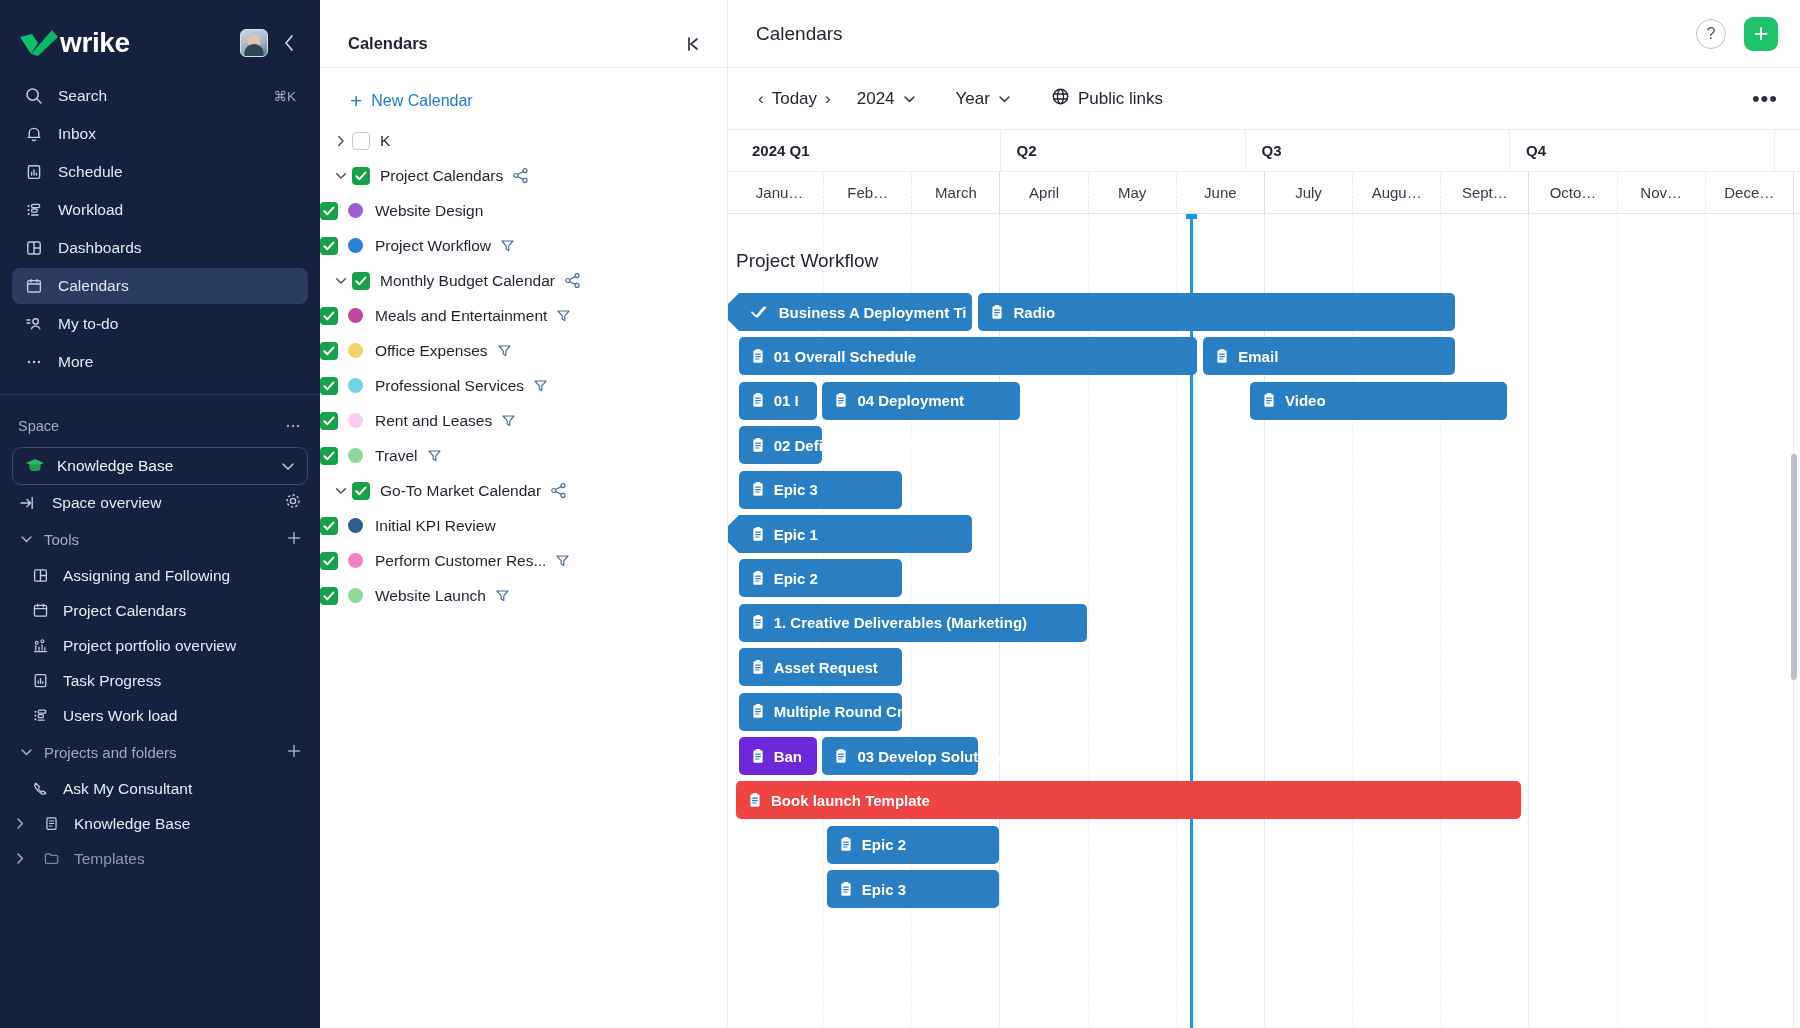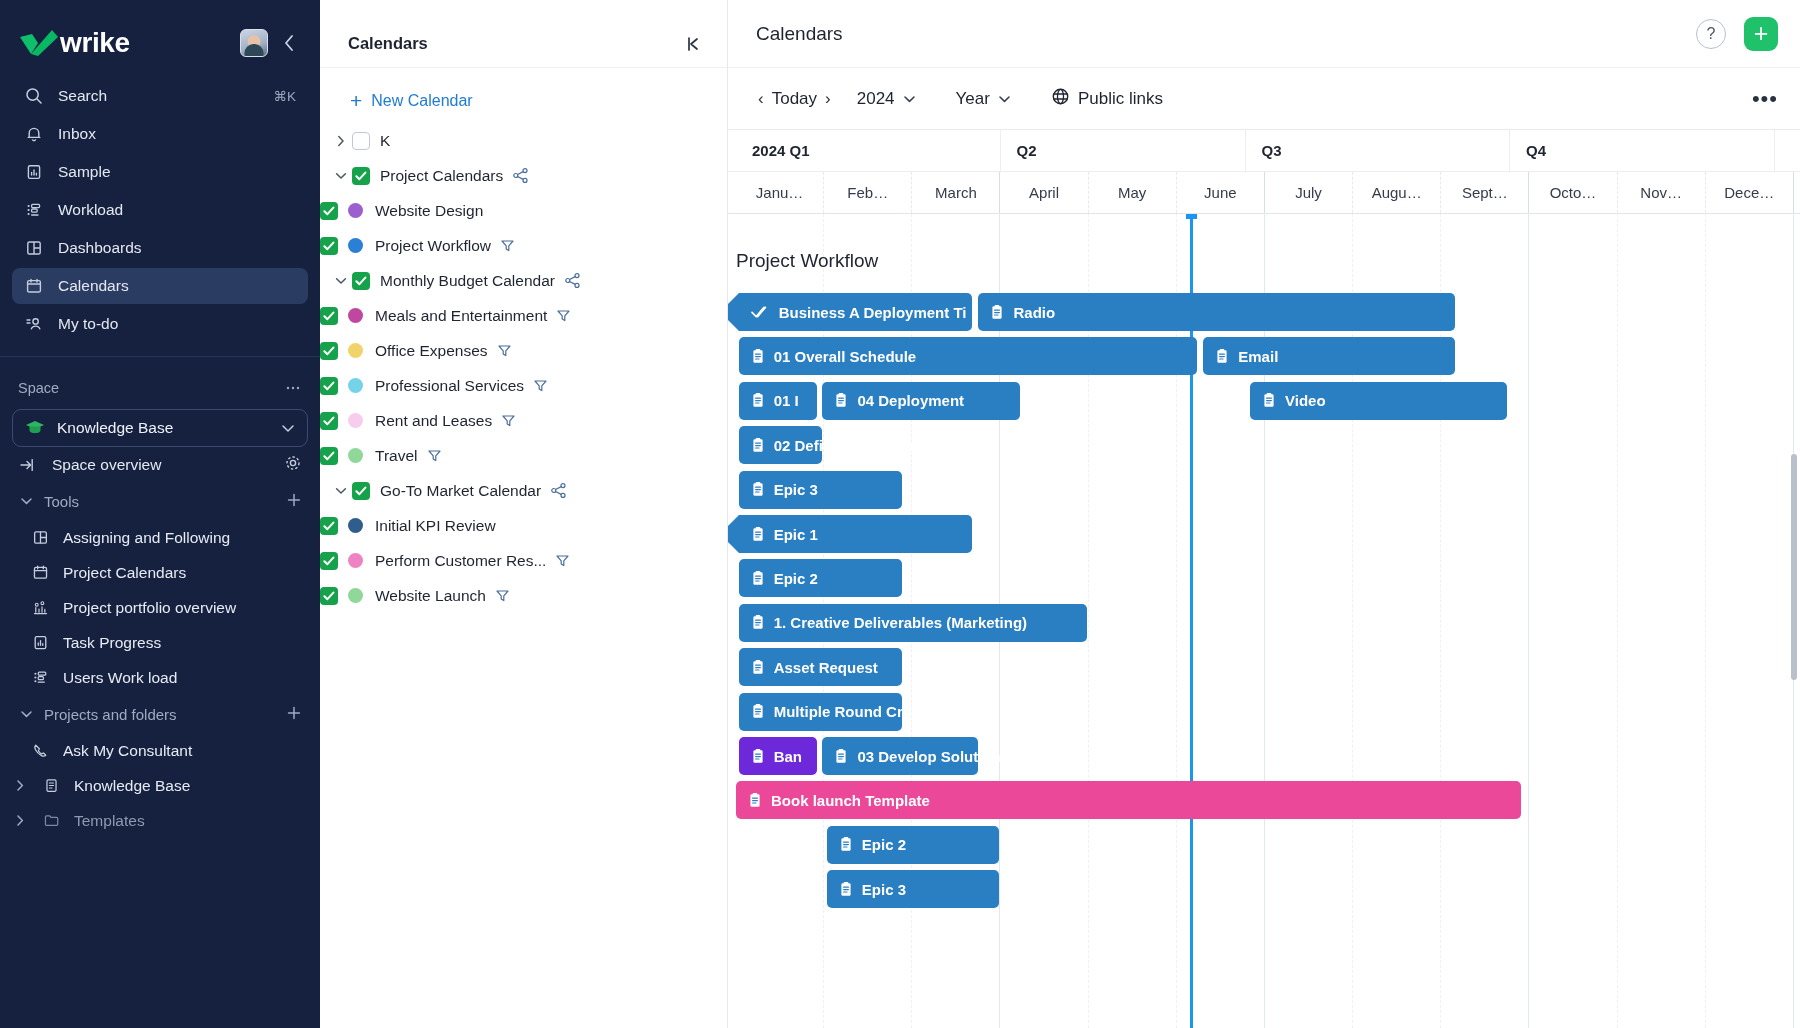--- a/index.html
+++ b/index.html
@@ -237,21 +237,21 @@
         <span class="lbl">Inbox</span>
       </div>
 
       <div class="nav-item">
         <span class="ico">
           <svg width="18" height="18" viewBox="0 0 18 18">
               <rect x="3.4" y="2.8" width="11.2" height="12.6" rx="1.6" stroke="currentColor" stroke-width="1.4" fill="none"></rect>
               <path d="M6.6 12 V9.4 M9 12 V7 M11.4 12 V10.2" stroke="currentColor" stroke-width="1.4" stroke-linecap="round"></path>
             </svg>
         </span>
-        <span class="lbl">Sample</span>
+        <span class="lbl">Schedule</span>
       </div>
 
       <div class="nav-item">
         <span class="ico">
           <svg width="18" height="18" viewBox="0 0 18 18">
               <circle cx="3.6" cy="5" r="1.1" fill="currentColor"></circle>
               <circle cx="3.6" cy="9" r="1.1" fill="currentColor"></circle>
               <circle cx="3.6" cy="13" r="1.1" fill="currentColor"></circle>
               <rect x="6.6" y="3.4" width="8" height="3.2" rx="1" stroke="currentColor" stroke-width="1.3" fill="none"></rect>
               <rect x="6.6" y="8" width="5.5" height="3.2" rx="1" stroke="currentColor" stroke-width="1.3" fill="none"></rect>
@@ -285,20 +285,30 @@
         <span class="ico">
           <svg width="18" height="18" viewBox="0 0 18 18">
               <path d="M2 5 H5 M2 8 H5" stroke="currentColor" stroke-width="1.3" stroke-linecap="round"></path>
               <circle cx="10.6" cy="6.4" r="2.7" stroke="currentColor" stroke-width="1.4" fill="none"></circle>
               <path d="M6.2 14.4 a4.6 4.6 0 0 1 8.8 0" stroke="currentColor" stroke-width="1.4" fill="none"></path>
             </svg>
         </span>
         <span class="lbl">My to-do</span>
       </div>
 
+      <div class="nav-item">
+        <span class="ico">
+          <svg width="18" height="18" viewBox="0 0 18 18">
+              <circle cx="4" cy="9" r="1.2" fill="currentColor"></circle>
+              <circle cx="9" cy="9" r="1.2" fill="currentColor"></circle>
+              <circle cx="14" cy="9" r="1.2" fill="currentColor"></circle>
+            </svg>
+        </span>
+        <span class="lbl">More</span>
+      </div>
     </div>
 
     <div class="nav-divider"></div>
 
     <div class="sec-head">
       <span class="t">Space</span>
       <span class="act">
         <svg width="18" height="18" viewBox="0 0 18 18">
             <circle cx="4" cy="9" r="1.2" fill="currentColor"></circle>
             <circle cx="9" cy="9" r="1.2" fill="currentColor"></circle>
@@ -914,21 +924,21 @@
           <div class="bar" style="left: 94.4033px; width: 155.173px; top: 523px; background: rgb(42, 126, 194);">
             <span class="bico">
               <svg width="14" height="15" viewBox="0 0 14 15">
                 <rect x="2.4" y="1.2" width="9.2" height="12.6" rx="1.3" fill="#fff"></rect>
                 <rect x="4.6" y="0" width="4.8" height="2.4" rx="1.1" fill="#fff"></rect>
                 <path d="M4.6 5.2 H9.4 M4.6 7.6 H9.4 M4.6 10 H8" stroke="#2a7ec2" stroke-width="1.2" stroke-linecap="round"></path>
               </svg>
             </span>
             <span class="btxt">03 Develop Solution</span>
           </div>
-          <div class="bar" style="left: 8px; width: 784.683px; top: 567.4px; background: #ec4899;">
+          <div class="bar" style="left: 8px; width: 784.683px; top: 567.4px; background: #ef4444;">
             <span class="bico">
               <svg width="14" height="15" viewBox="0 0 14 15">
                 <rect x="2.4" y="1.2" width="9.2" height="12.6" rx="1.3" fill="#fff"></rect>
                 <rect x="4.6" y="0" width="4.8" height="2.4" rx="1.1" fill="#fff"></rect>
                 <path d="M4.6 5.2 H9.4 M4.6 7.6 H9.4 M4.6 10 H8" stroke="#2a7ec2" stroke-width="1.2" stroke-linecap="round"></path>
               </svg>
             </span>
             <span class="btxt">Book launch Template</span>
           </div>
           <div class="bar" style="left: 98.8117px; width: 171.925px; top: 611.8px; background: rgb(42, 126, 194);">

